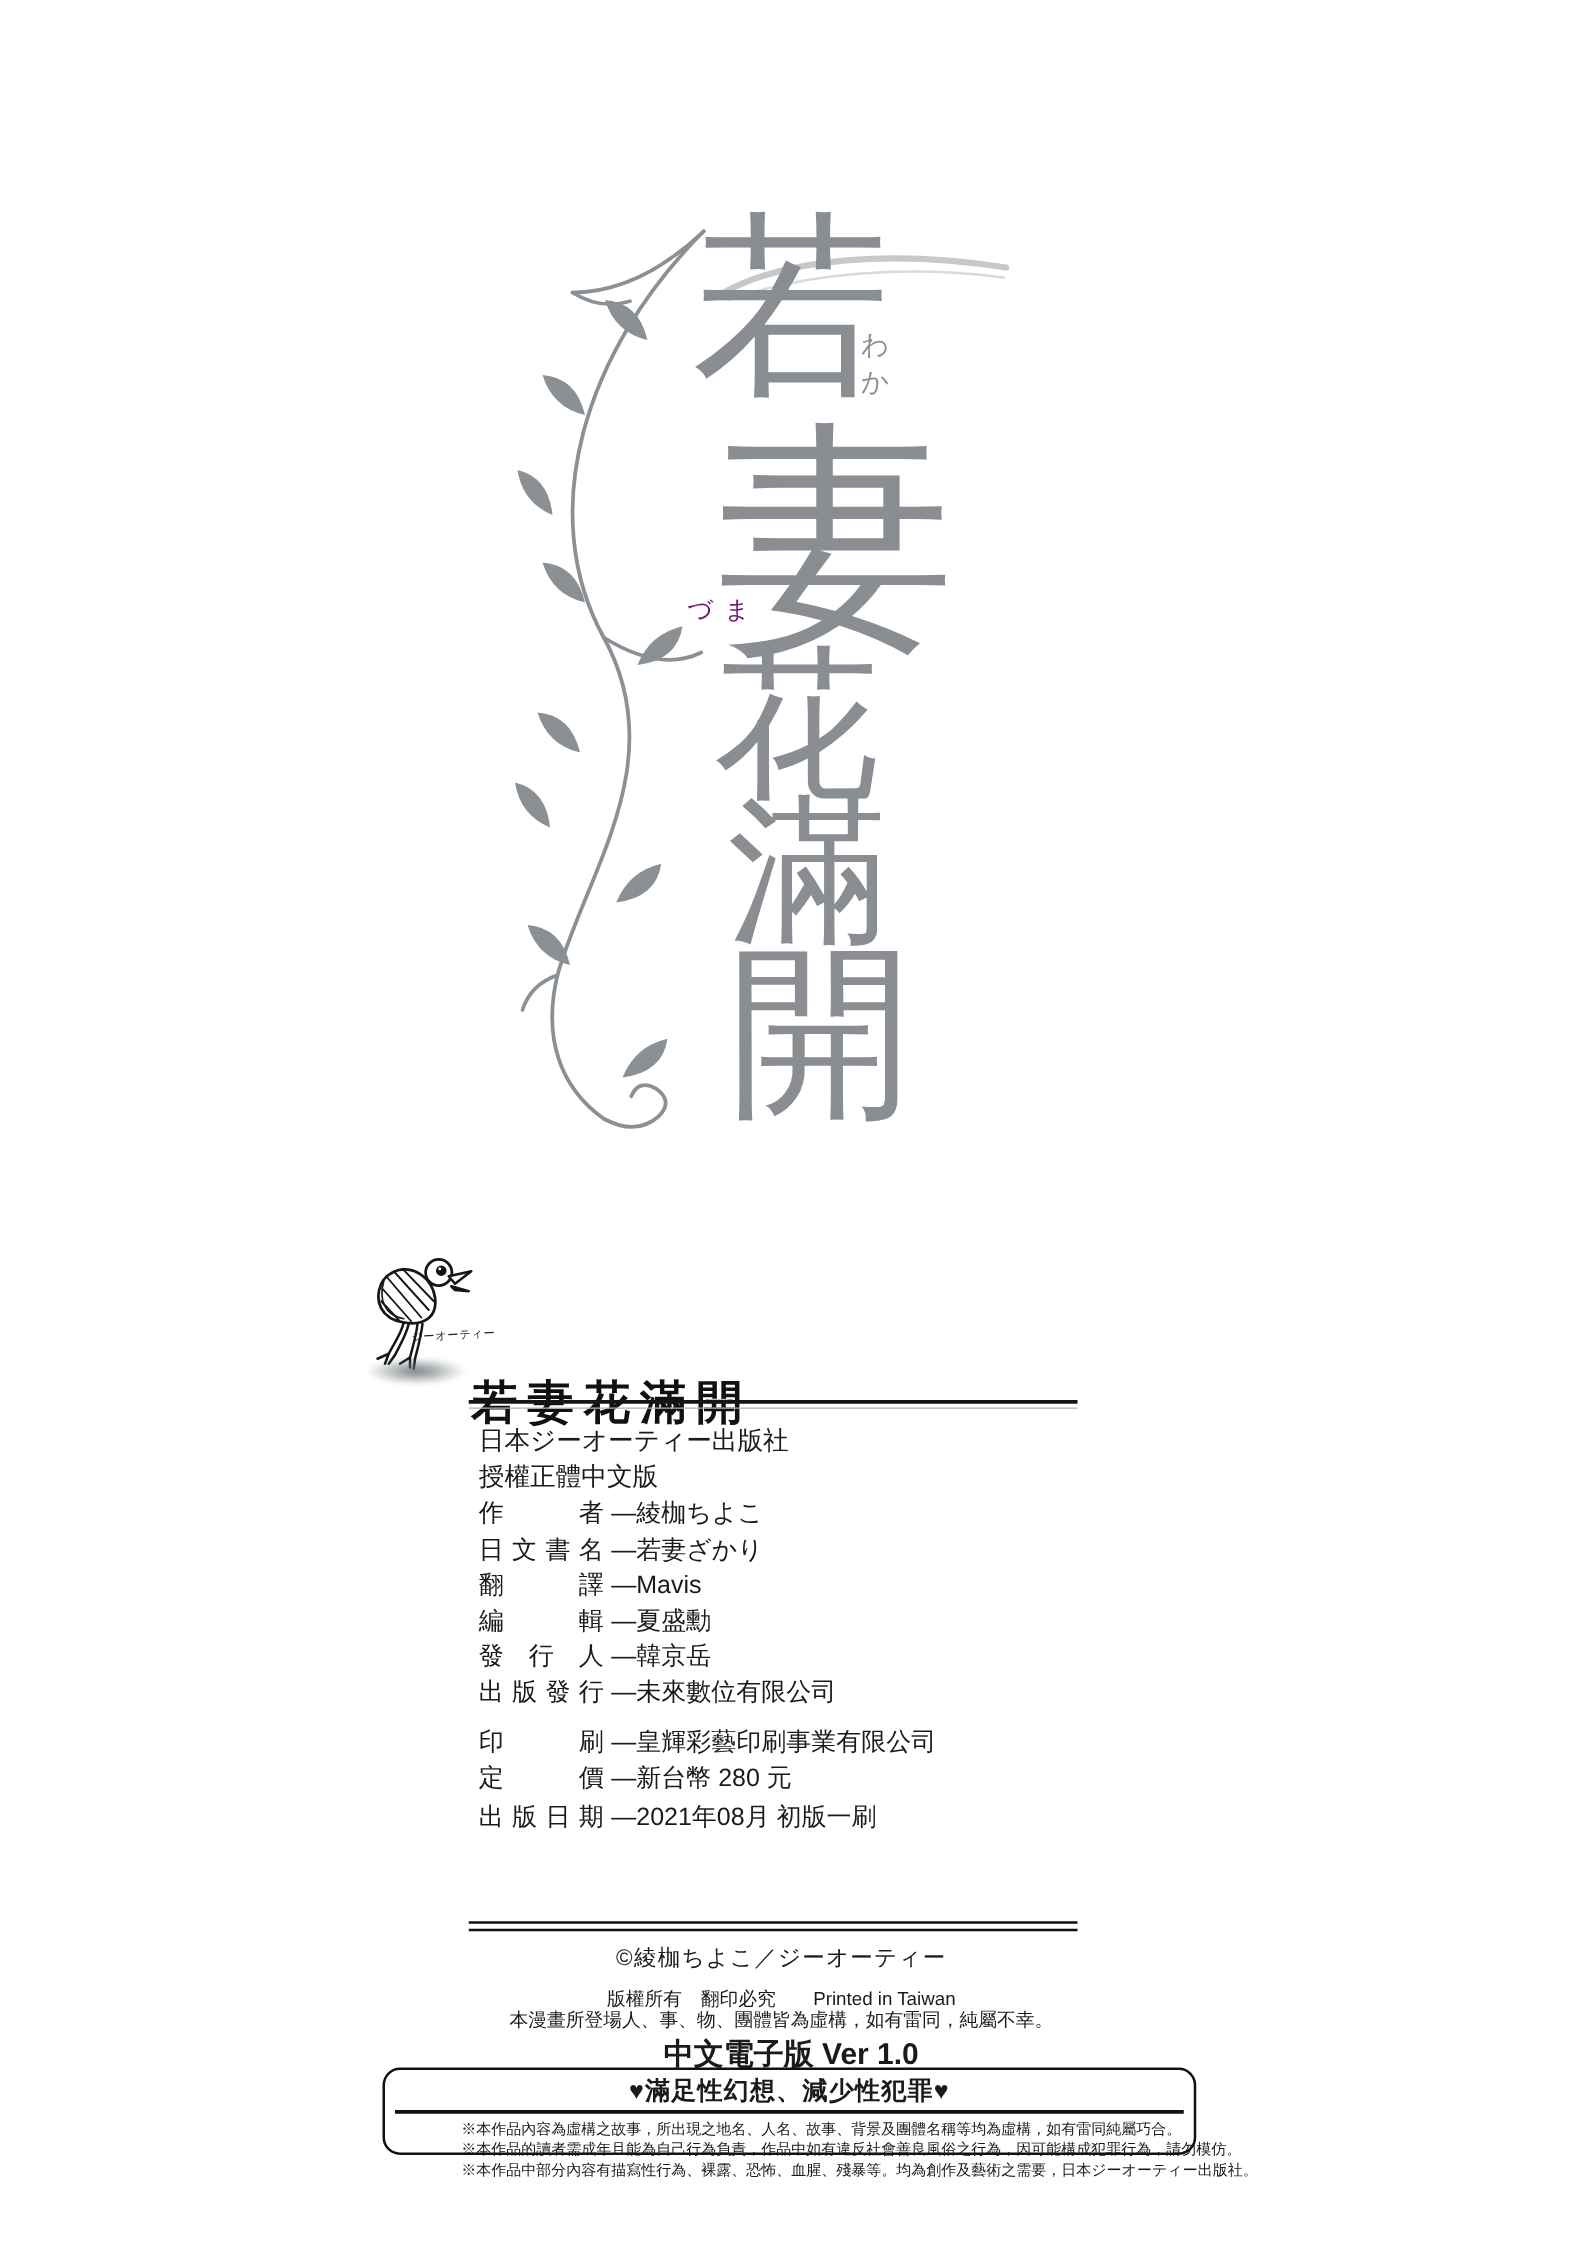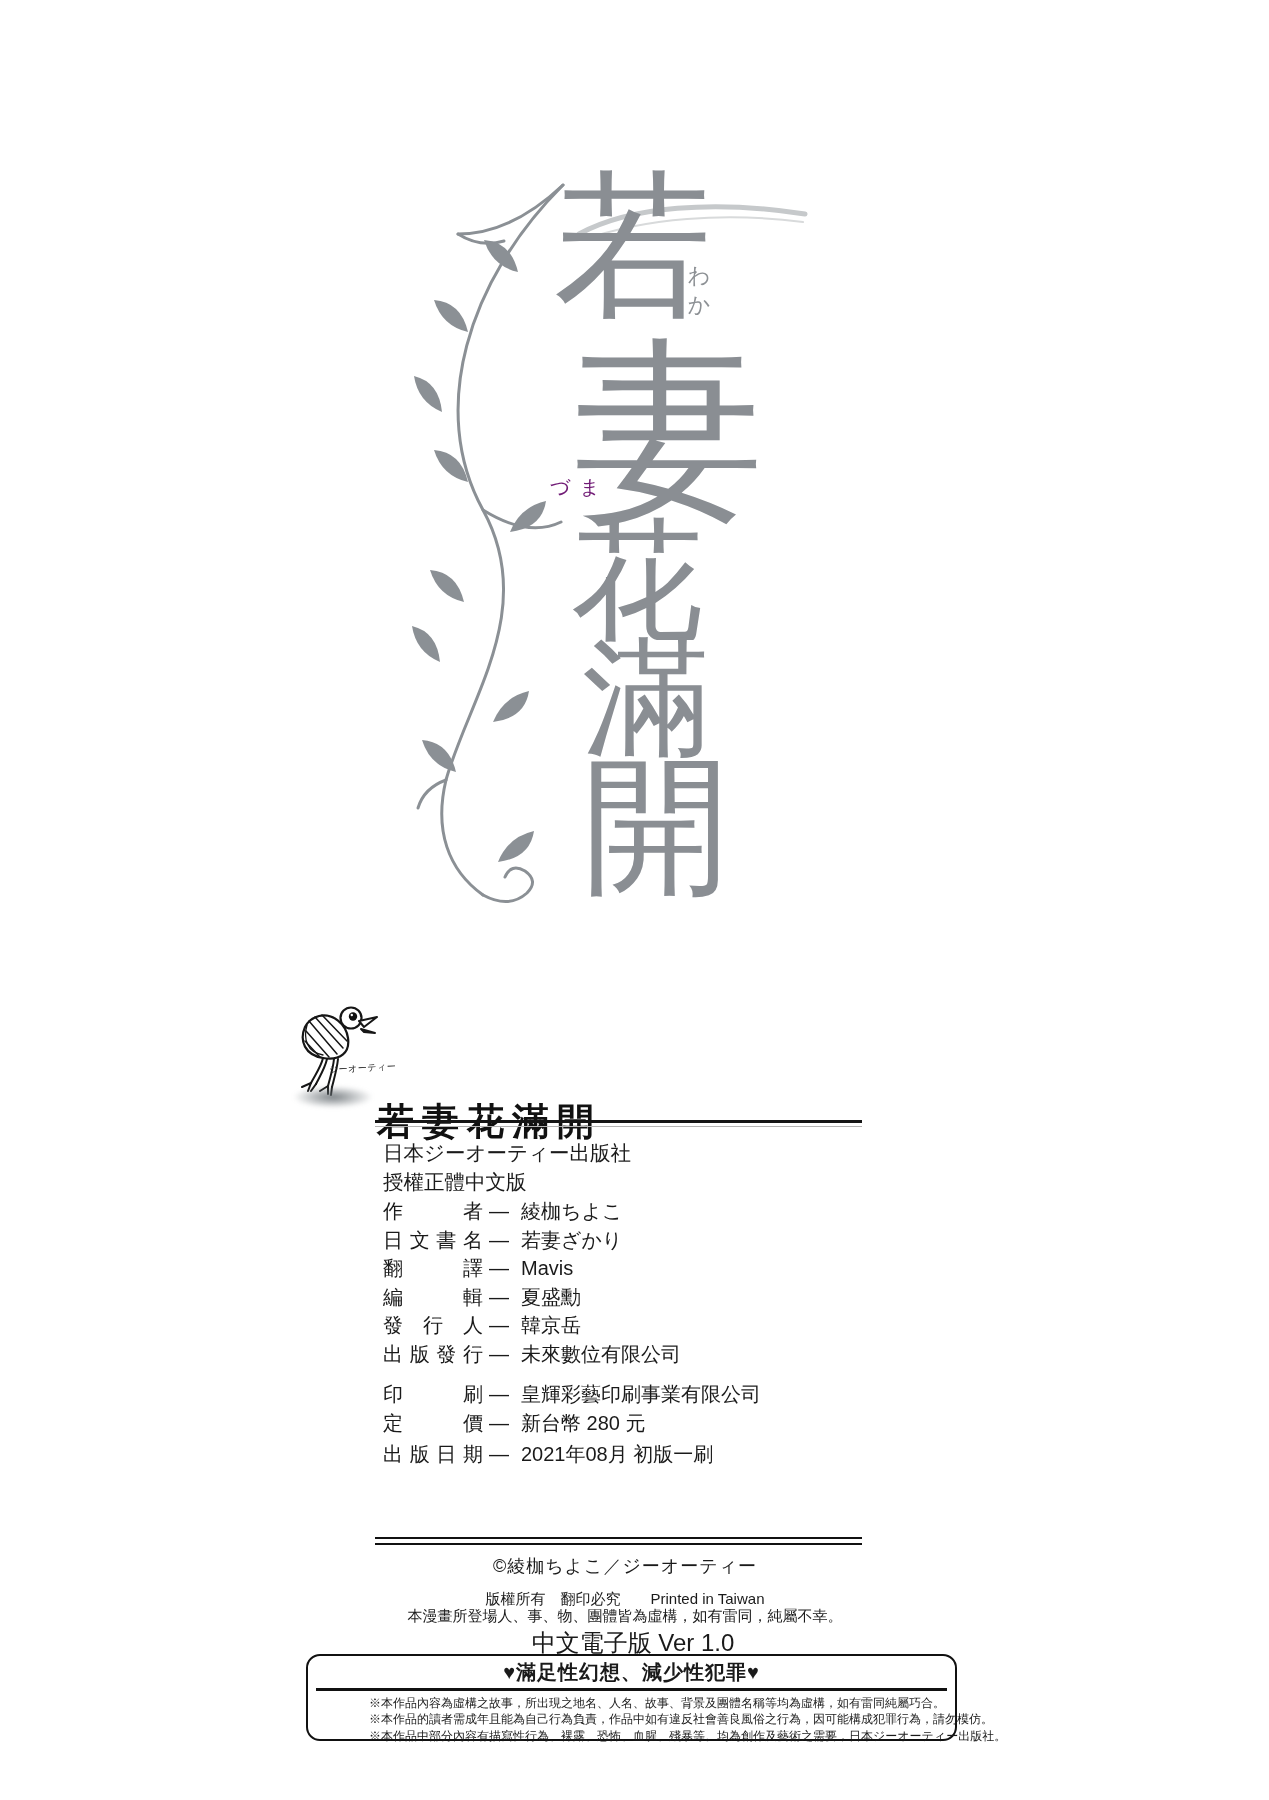--- a/index.html
+++ b/index.html
@@ -46,34 +46,34 @@
   }
   .rule-main{position:absolute;left:375px;top:1120px;width:487px;height:3px;background:#151515;}
   .rule-sub{position:absolute;left:375px;top:1125.5px;width:487px;height:1.5px;background:#b3b3b3;}
   .licensor{position:absolute;left:383px;top:1139px;font-size:20.5px;line-height:28.5px;white-space:nowrap;}
   .credits{position:absolute;left:383px;top:1197px;white-space:nowrap;}
   .credit-row{display:flex;line-height:28.6px;font-size:20px;}
   .credit-row:nth-child(n+8){line-height:30.8px;}
   .credit-row.gap{margin-top:11px;}
   .lbl{width:100px;display:inline-flex;justify-content:space-between;}
   .dash{margin-left:6px;}
-  .val{margin-left:12px;white-space:pre;}
+  .val{margin-left:0;white-space:pre;}
   .sublines{margin-left:138px;font-size:16.5px;line-height:22.3px;}
   .rule-double{
     position:absolute;left:375px;top:1537px;width:487px;height:8px;box-sizing:border-box;
     border-top:2.5px solid #111;border-bottom:2.5px solid #111;
   }
   .center-col{position:absolute;left:375px;width:500px;text-align:center;white-space:nowrap;}
   .copyright{top:1554px;font-size:18px;letter-spacing:1px;}
   .rights{top:1590px;font-size:15px;}
   .fiction{top:1607px;font-size:15px;}
-  .version{left:383px;top:1627px;font-size:24px;}
+  .version{left:383px;top:1627px;font-size:24px;font-weight:bold;}
   
   .notice-box{
-    position:absolute;left:306px;top:1654px;width:651px;height:87px;box-sizing:border-box;
+    position:absolute;left:306px;top:1654px;width:651px;height:70px;box-sizing:border-box;
     border:2.5px solid #111;border-radius:14px;background:#fff;
   }
   .n-head{text-align:center;font-size:20px;font-weight:bold;margin-top:3px;letter-spacing:1px;white-space:nowrap;}
   .n-div{height:2.5px;background:#111;margin:2px 8px 0 8px;}
   .n-lines{padding:4px 12px 0 13px;font-size:12px;line-height:16.5px;color:#1a1a1a;margin-left:48px;}
   .n-line{white-space:nowrap;}
 </style>
 </head>
 <body>
 

